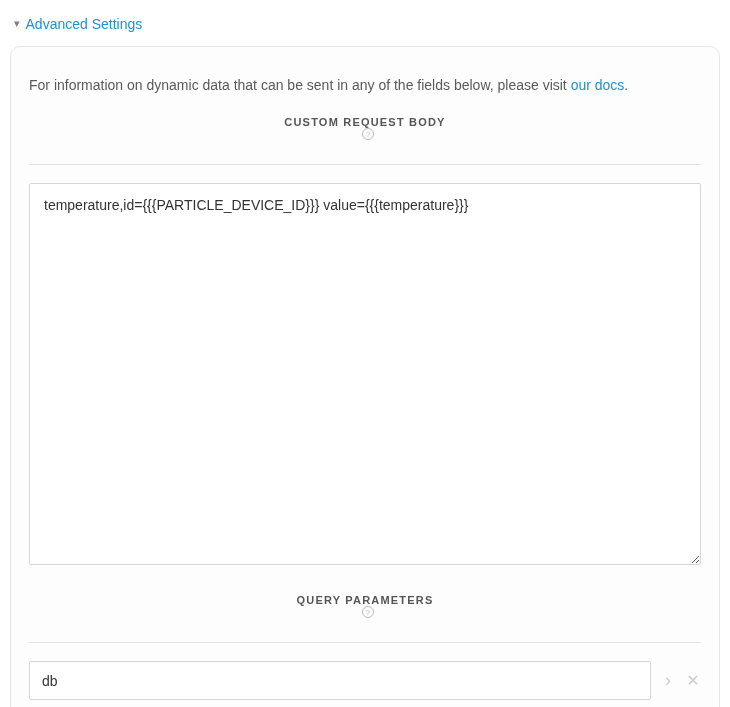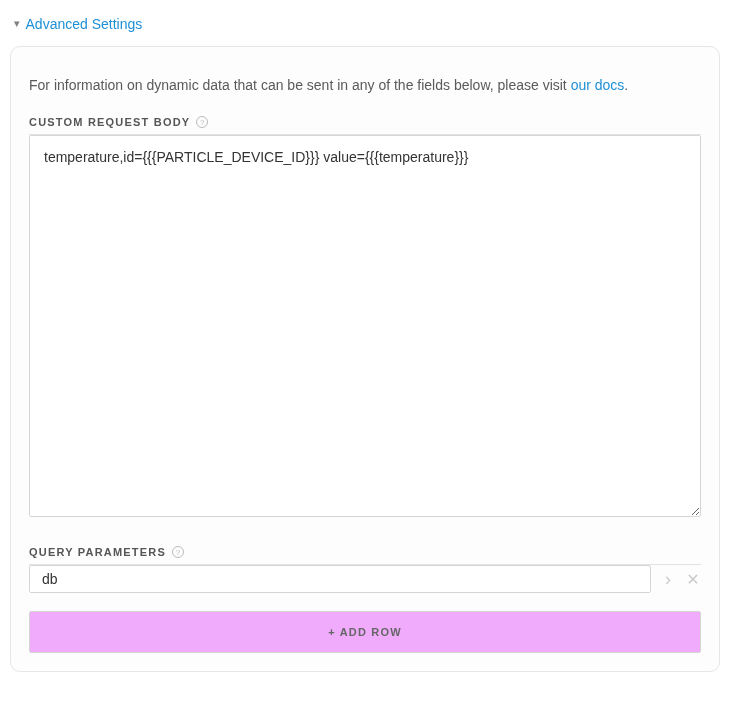--- a/index.html
+++ b/index.html
@@ -52,21 +52,23 @@
     }
     .section-label {
       display: flex;
       align-items: center;
       font-size: 11px;
       letter-spacing: 1.2px;
       color: #555;
       font-weight: 600;
       text-transform: uppercase;
       border-bottom: 1px solid #e2e2e2;
-      padding-bottom: 6px;
+      padding-bottom: 24px;
+      margin-bottom: 18px;
+      flex-direction: column;
     }
     .section-label .hint-icon {
       margin-left: 6px;
       width: 12px;
       height: 12px;
       border: 1px solid #bbb;
       border-radius: 50%;
       display: inline-flex;
       align-items: center;
       justify-content: center;
@@ -101,21 +103,21 @@
     .query-row input[type="text"] {
       flex: 1 1 0;
       border: 1px solid #d6d6d6;
       border-radius: 2px;
       padding: 10px 12px;
       font-size: 14px;
       font-family: inherit;
       color: #333;
       outline: none;
       background: #fff;
-      height: 28px;
+      height: 39px;
     }
     .arrow-sep {
       color: #ccc;
       font-size: 18px;
       width: 14px;
       text-align: center;
       flex: 0 0 auto;
       user-select: none;
     }
     .remove-row {

